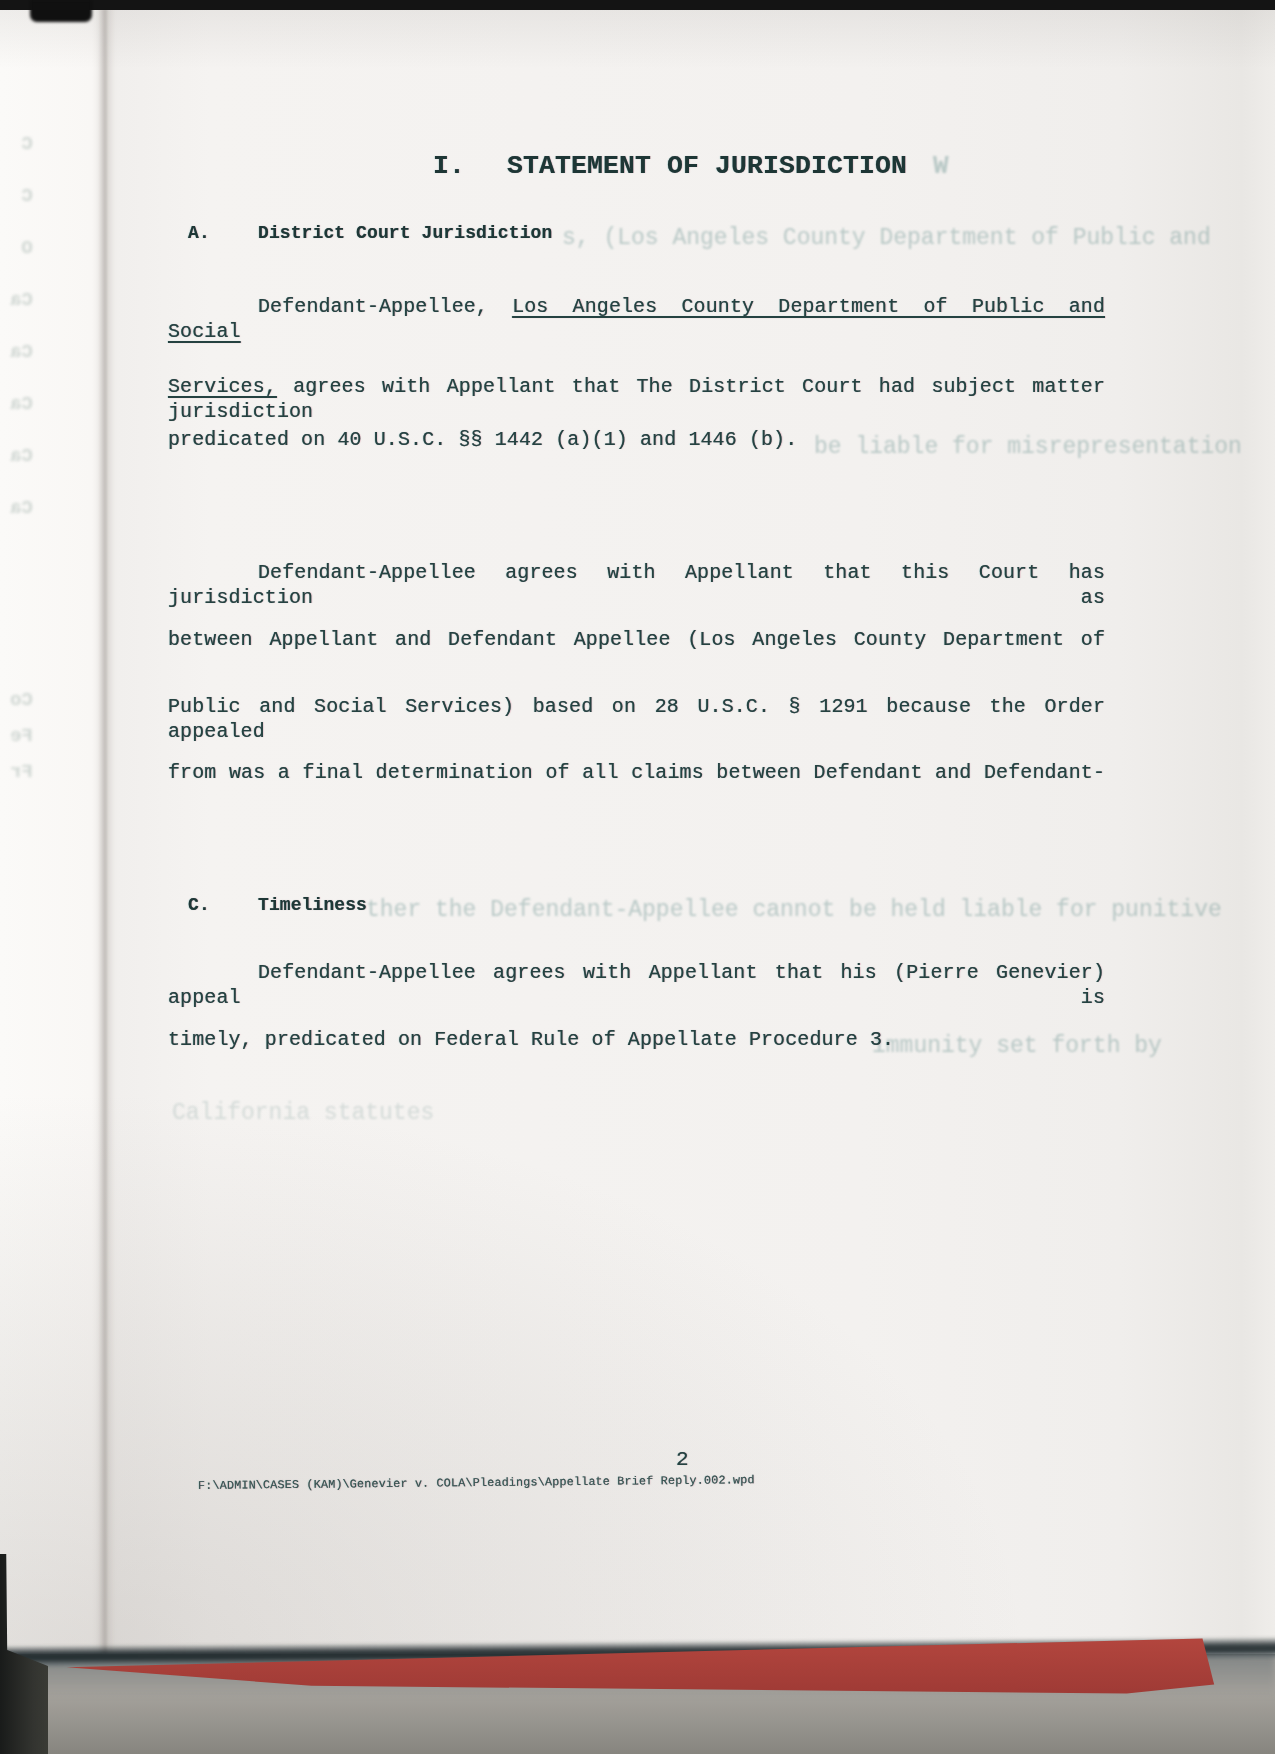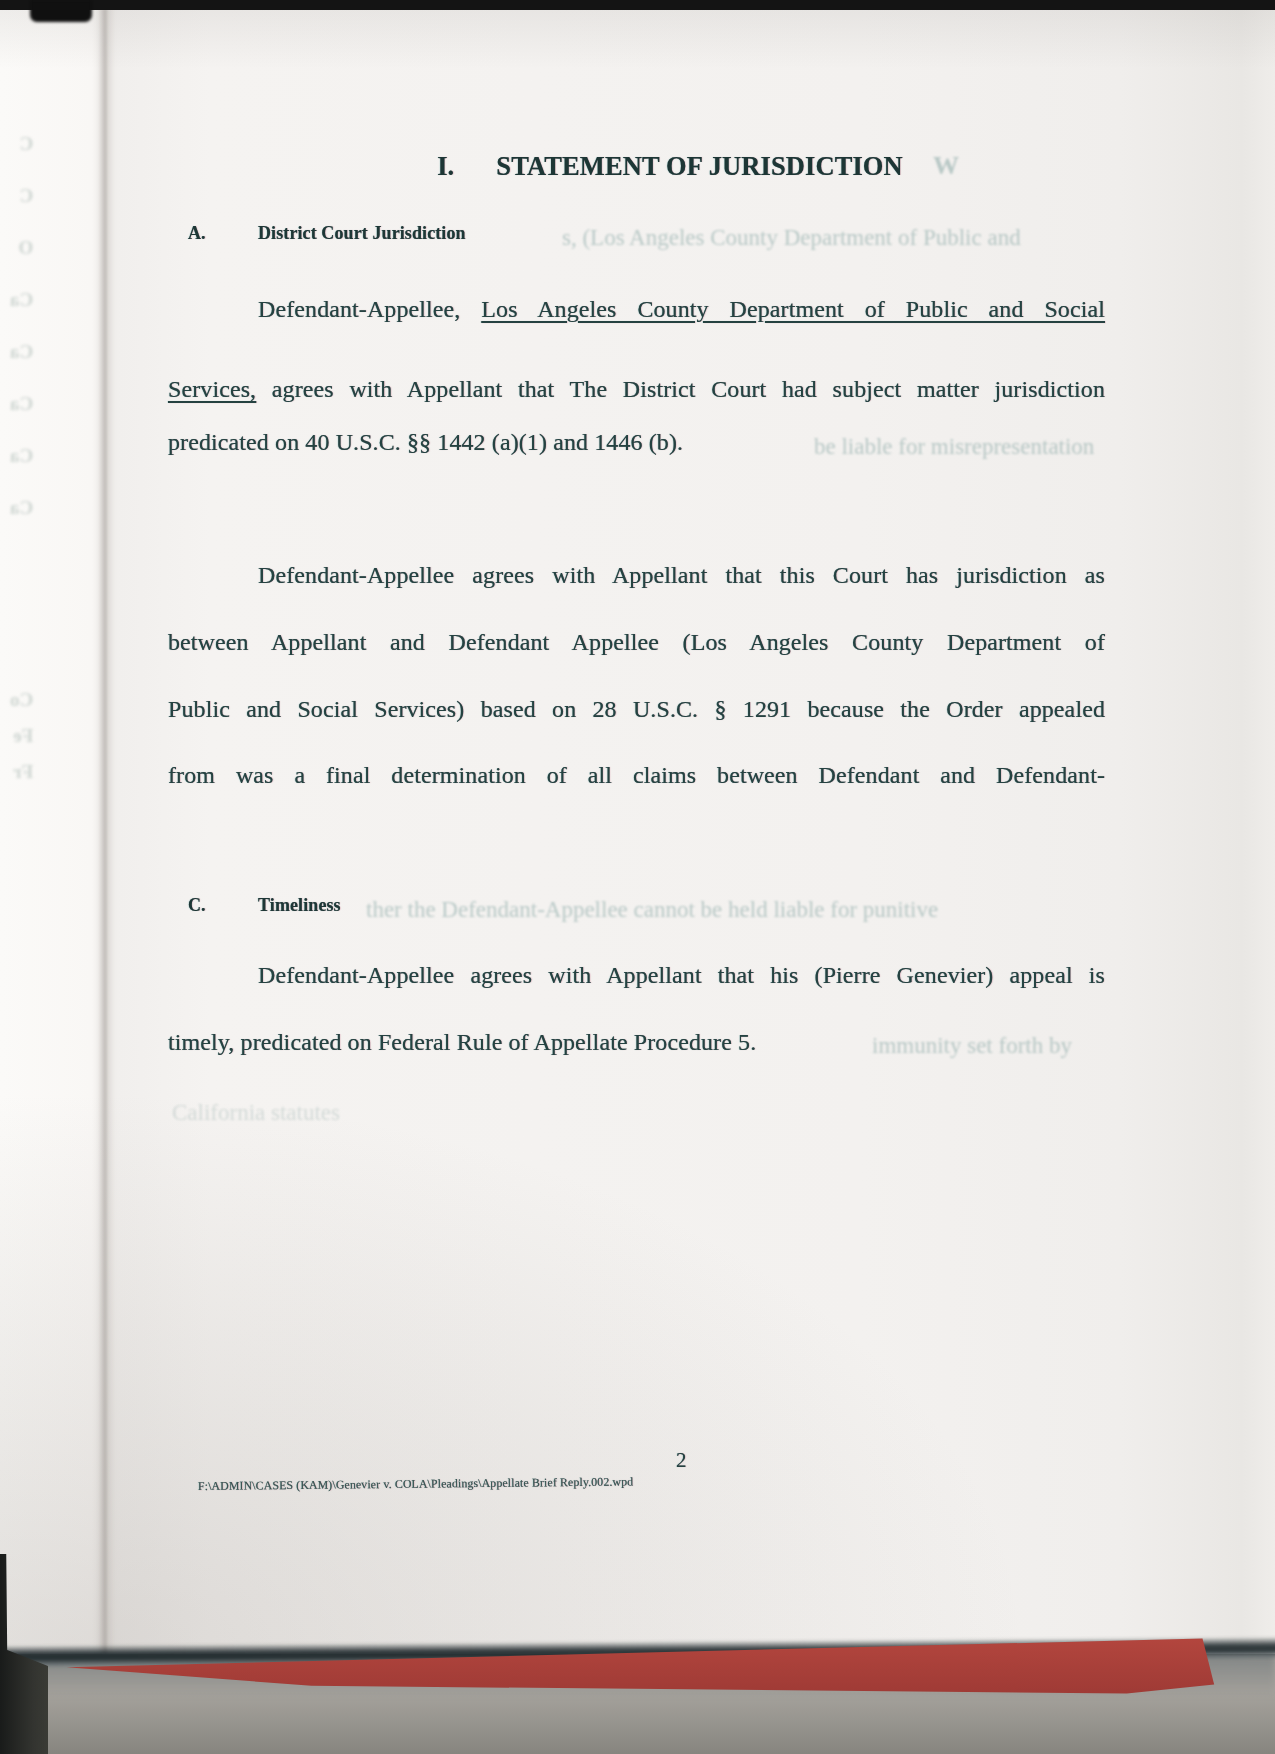--- a/index.html
+++ b/index.html
@@ -1,18 +1,18 @@
 <!DOCTYPE html>
 <html><head>
 <meta charset="utf-8">
 <style>
   html,body{margin:0;padding:0;background:#8d8b85;}
   .scene{position:relative;width:1275px;height:1754px;overflow:hidden;
     background:linear-gradient(180deg,#a8a59f 0px,#a6a39d 1690px,#93918b 1730px,#87857f 1754px);
-    font-family:Liberation Serif, serif;}
+    font-family:Liberation Mono, monospace;}
   .paper{position:absolute;left:0;top:9px;width:1275px;height:1645px;z-index:0;
     background:linear-gradient(90deg,#fbfaf8 0px,#f9f7f5 92px,#ebe8e5 104px,#f1efed 118px,#f5f3f1 210px,#f3f1ef 860px,#f0eeec 1120px,#e9e7e4 1242px,#efedea 1275px);}
   .paper-shade{position:absolute;left:0;top:9px;width:1275px;height:1645px;z-index:0;pointer-events:none;
     background:radial-gradient(120% 55% at 6% 100%,rgba(160,154,148,.30),rgba(160,154,148,0) 62%),
                linear-gradient(180deg,rgba(120,115,110,.10),rgba(120,115,110,0) 60px);}
   .seam{position:absolute;left:98px;top:9px;width:16px;height:1645px;z-index:1;
     background:linear-gradient(90deg,rgba(0,0,0,0),rgba(140,135,130,.45) 48%,rgba(175,170,165,.22) 62%,rgba(0,0,0,0));
     filter:blur(.8px);}
   .top-strip{position:absolute;left:0;top:0;width:1275px;height:10px;background:#141414;z-index:6;}
   .top-blob{position:absolute;left:30px;top:0;width:62px;height:22px;background:#101010;
@@ -25,21 +25,21 @@
     filter:blur(1.6px);}
   .red-wedge{position:absolute;left:55px;top:1632px;width:1165px;height:64px;z-index:4;
     background:linear-gradient(180deg,#b5473f,#9e3a35);
     clip-path:polygon(1% 55%,98.5% 10%,99.5% 82%,92% 96%,22% 84%);
     filter:blur(.7px);}
   .left-strip{position:absolute;left:0;top:1554px;width:48px;height:200px;z-index:4;
     background:linear-gradient(90deg,#191b1a,#333430 70%,#3a3b35);
     clip-path:polygon(0 0,13% 0,15% 48%,100% 56%,100% 100%,0 100%);
     filter:blur(.6px);}
 
-  .txt{position:absolute;left:168px;width:937px;color:#254241;font-size:24px;line-height:1.25;
+  .txt{position:absolute;left:168px;width:937px;color:#254241;font-size:20px;line-height:1.25;
     letter-spacing:.1px;z-index:2;
     text-shadow:.8px .2px .9px rgba(185,75,105,.26),-.7px -.1px .9px rgba(0,125,125,.20),0 0 .5px rgba(35,65,65,.55);}
   .just{text-align:justify;text-align-last:justify;}
   .ul{text-decoration:underline;text-decoration-thickness:1.8px;text-underline-offset:4px;}
   .heading{left:188px;font-weight:bold;font-size:18px;color:#1e3736;}
   .hletter{display:inline-block;width:70px;}
   .title{left:230px;width:880px;text-align:center;font-weight:bold;font-size:26.5px;color:#1d3635;}
   .title .gap{margin-left:42px;}
   .pagenum{left:676px;top:1447px;width:auto;font-size:21px;}
   .footer{left:198px;top:1479px;width:auto;font-size:11.8px;color:#3a5553;letter-spacing:.15px;
@@ -98,21 +98,21 @@
 
   <div class="txt just" style="top:627px;">between Appellant and Defendant Appellee (Los Angeles County Department of</div>
   <div class="txt just" style="top:560px;text-indent:90px;">Defendant-Appellee agrees with Appellant that this Court has jurisdiction as</div>
   <div class="txt just" style="top:694px;">Public and Social Services) based on 28 U.S.C. § 1291 because the Order appealed</div>
   <div class="txt just" style="top:760px;">from was a final determination of all claims between Defendant and Defendant-</div>
 
   <div class="txt just" style="top:960px;text-indent:90px;">Defendant-Appellee agrees with Appellant that his (Pierre Genevier) appeal is</div>
   <div class="txt heading" style="top:894px;">
     <span class="hletter">C.</span><span>Timeliness</span>
   </div>
-  <div class="txt" style="top:1027px;">timely, predicated on Federal Rule of Appellate Procedure 5.</div>
+  <div class="txt" style="top:1027px;">timely, predicated on Federal Rule of Appellate Procedure 3.</div>
 
   <div class="txt pagenum">2</div>
   <div class="txt footer">F:\ADMIN\CASES (KAM)\Genevier v. COLA\Pleadings\Appellate Brief Reply.002.wpd</div>
 
   <div class="bottom-haze"></div>
   <div class="bottom-shadow"></div>
   <div class="red-wedge"></div>
   <div class="left-strip"></div>
   <div class="top-strip"></div>
   <div class="top-blob"></div>

